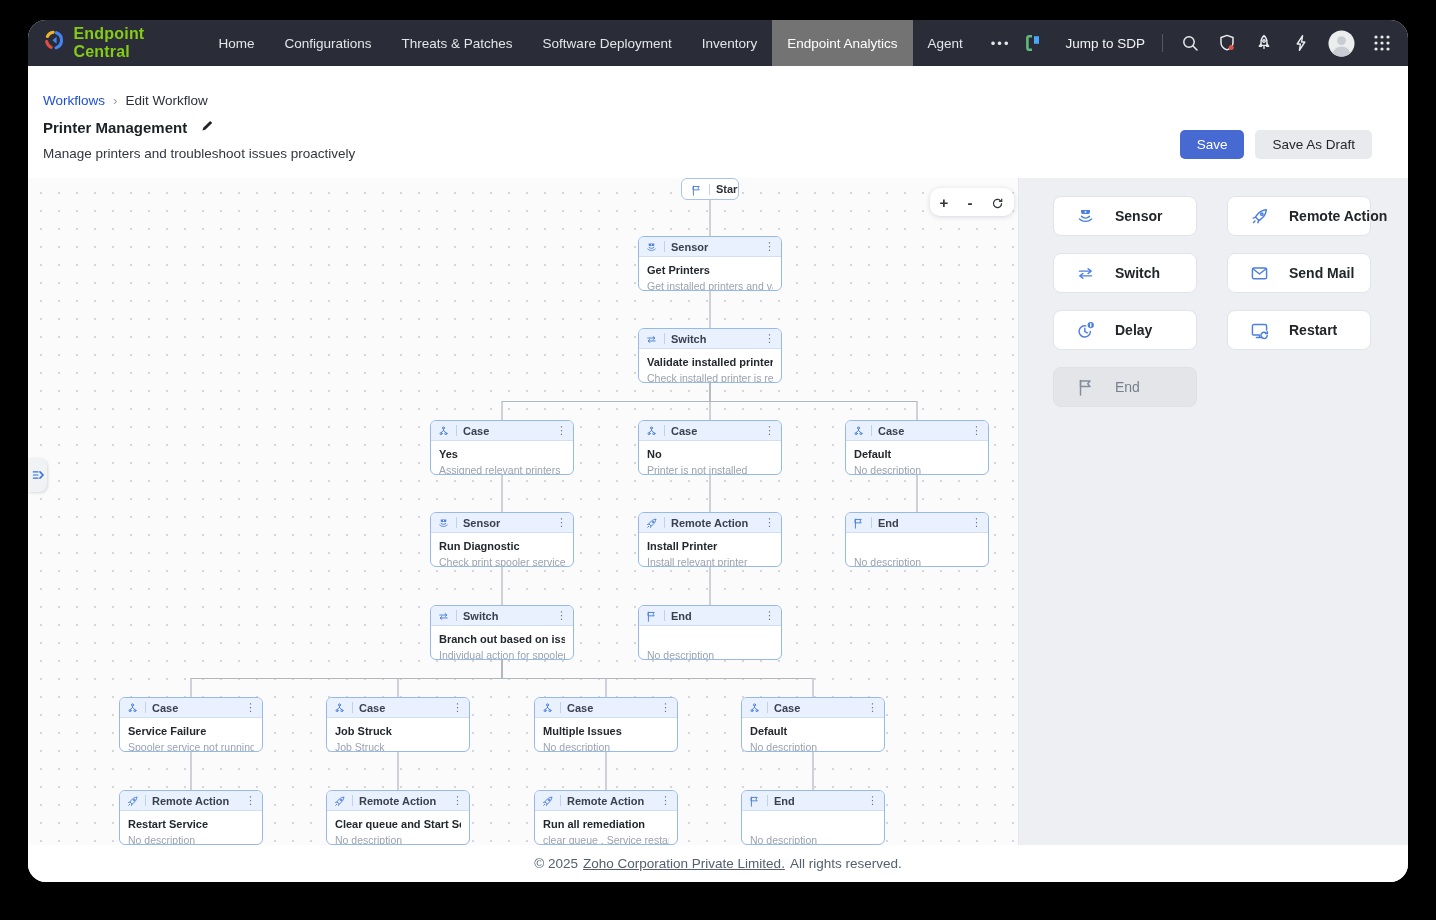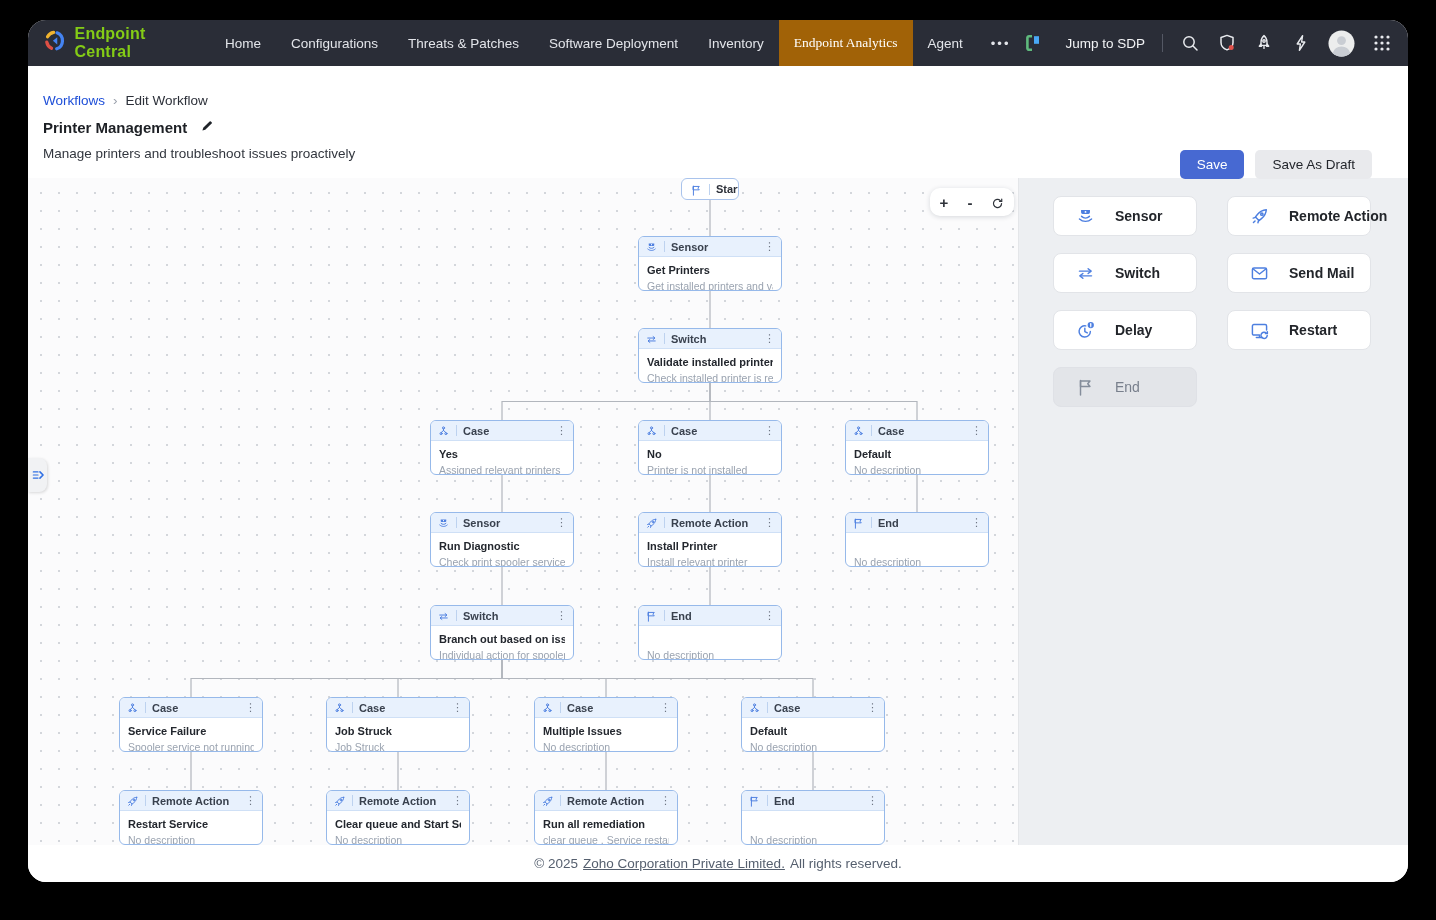--- a/index.html
+++ b/index.html
@@ -9,41 +9,41 @@
   .window { position:absolute; left:28px; top:20px; width:1380px; height:862px;
             background:#fff; border-radius:18px; overflow:hidden; display:flex; flex-direction:column; }
 
   
   .navbar { height:46px; flex:0 0 auto; background:#2a2d37; display:flex; align-items:center; padding:0 16px; }
   .brand { display:flex; align-items:center; gap:9px; }
   .brand-logo { width:26px; height:26px; display:block; }
   .brand-name { color:#84cc16; font-size:16px; font-weight:700; letter-spacing:.2px; }
   .nav-menu { display:flex; align-items:center; height:46px; margin-left:26px; }
   .nav-item { height:46px; display:flex; align-items:center; padding:0 15px; color:#e3e5ea; font-size:13.5px; cursor:pointer; white-space:nowrap; }
-  .nav-item.active { background:#a16207; color:#fff;font-family:Liberation Serif, serif; }
+  .nav-item.active { background:#737373; color:#fff; }
   .nav-more { color:#e3e5ea; padding:0 13px; font-size:13px; letter-spacing:2px; cursor:pointer; }
   .nav-right { margin-left:auto; display:flex; align-items:center; gap:17px; }
   .sdp { display:flex; align-items:center; gap:22px; color:#f2f3f5; font-size:13.5px; cursor:pointer; white-space:nowrap; }
   .nav-divider { width:1px; height:18px; background:#545864; }
   .nav-icon { width:20px; height:20px; display:block; cursor:pointer; }
   .nav-icon svg { width:100%; height:100%; }
   .avatar { width:27px; height:27px; display:block; cursor:pointer; }
 
   
   .page-header { position:relative; height:112px; flex:0 0 auto; background:#fff; }
   .crumbs { position:absolute; left:15px; top:27px; display:flex; align-items:center; gap:8px; font-size:13.5px; }
   .crumb-link { color:#1d4ed8; cursor:pointer; }
   .crumb-sep { color:#9aa0ab; }
   .crumb-current { color:#2c3039; }
   .wf-title-row { position:absolute; left:15px; top:53px; display:flex; align-items:flex-start; gap:13px; }
   .wf-title { font-size:15px; font-weight:700; color:#1d2025; }
   .edit-pencil { width:14px; height:14px; display:block; cursor:pointer; }
   .wf-sub { position:absolute; left:15px; top:80px; font-size:13.5px; color:#32363e; }
   .hdr-actions { position:absolute; right:36px; top:64px; display:flex; gap:11px; }
-  .btn { height:29px; border:none; border-radius:5px; font-size:13.5px; font-family:inherit; display:flex; align-items:center; padding:0 17px; cursor:pointer;margin-top:20px; }
+  .btn { height:29px; border:none; border-radius:5px; font-size:13.5px; font-family:inherit; display:flex; align-items:center; padding:0 17px; cursor:pointer; }
   .btn-primary { background:#4769d2; color:#fff; }
   .btn-secondary { background:#e9eaed; color:#23262c; }
 
   
   .main { flex:1; display:flex; min-height:0; }
   .canvas { position:relative; width:990px; flex:0 0 auto; background:#fbfbfc;
             background-image:radial-gradient(circle,#d3d6db 1px,transparent 1.2px);
             background-size:18px 18px; background-position:4px 6px; overflow:hidden; }
   .edges { position:absolute; left:0; top:0; width:990px; height:667px; z-index:1; }
   .edges path { stroke:#b2b6bd; stroke-width:1.2; fill:none; }

